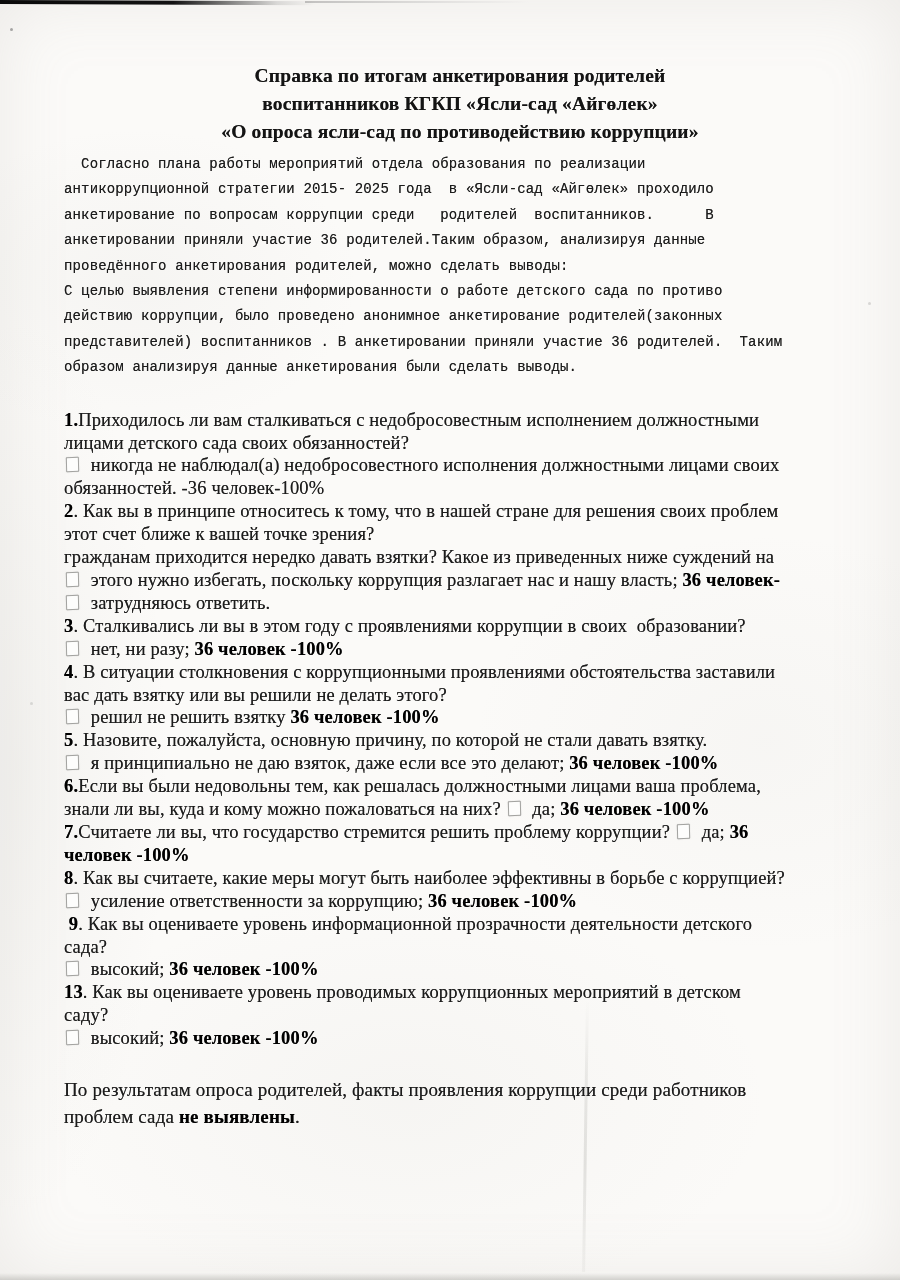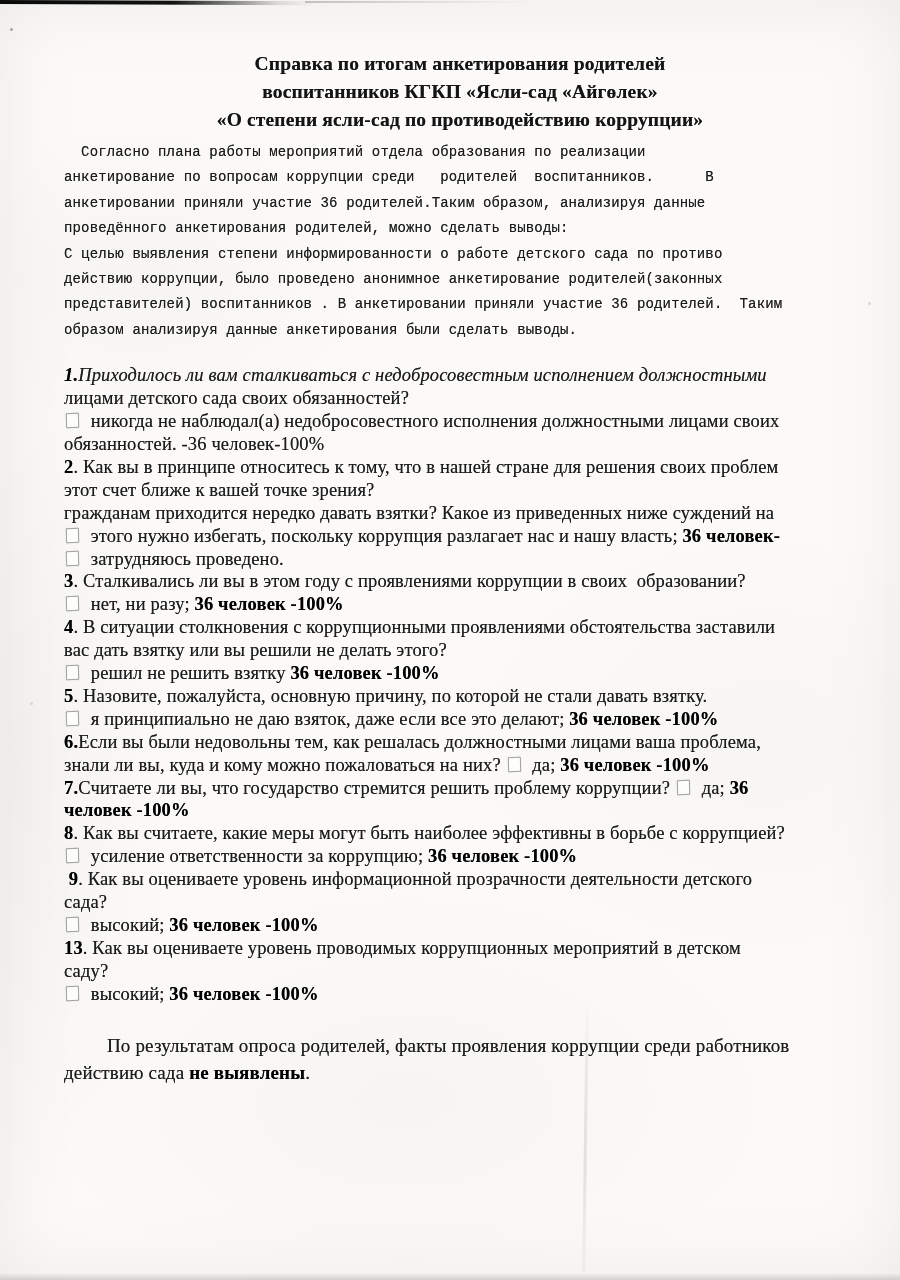--- a/index.html
+++ b/index.html
@@ -32,21 +32,21 @@
     left:584px;top:1000px;width:3px;height:272px;
     background:linear-gradient(to bottom,transparent,rgba(140,140,134,0.16) 30%,rgba(140,140,134,0.22) 60%,rgba(150,150,144,0.08));
     transform:rotate(0.8deg);
   }
   .bottomstrip{
     left:0;right:0;bottom:0;height:7px;
     background:linear-gradient(to bottom,rgba(130,130,124,0),rgba(130,130,124,0.30));
   }
   .speck{width:3px;height:3px;border-radius:50%;background:rgba(70,70,70,0.45);}
   .content{
-    position:absolute;left:64px;right:44px;top:50px;
+    position:absolute;left:64px;right:44px;top:62px;
   }
   .line{
     white-space:pre;
     text-shadow:0 0 0.45px rgba(25,25,25,0.65);
     letter-spacing:0.15px;
   }
   .line.t{text-align:center;font-weight:bold;font-size:19.5px;line-height:28px;color:#141414;}
   .line.p{font-size:14px;line-height:25.4px;font-family:Liberation Mono, monospace;}
   .line.q{font-size:18.5px;line-height:22.9px;}
   .line.c{font-size:19px;line-height:27px;}
@@ -68,53 +68,54 @@
   <div class="artifact topbar"></div>
   <div class="artifact topbar2"></div>
   <div class="artifact crease"></div>
   <div class="artifact bottomstrip"></div>
   <div class="artifact speck" style="left:10px;top:28px;"></div>
   <div class="artifact speck" style="left:868px;top:302px;opacity:.4;"></div>
   <div class="artifact speck" style="left:30px;top:702px;opacity:.35;"></div>
   <div class="content">
       <div class="line t"><span>Справка по итогам анкетирования родителей</span></div>
       <div class="line t"><span>воспитанников КГКП «Ясли-сад «Айгөлек»</span></div>
-      <div class="line t"><span>«О степени ясли-сад по противодействию коррупции»</span></div>
+      <div class="line t"><span>«О опроса ясли-сад по противодействию коррупции»</span></div>
       <div class="line p" style="margin-top: 6px;"><span>  Согласно плана работы мероприятий отдела образования по реализации</span></div>
+      <div class="line p"><span>антикоррупционной стратегии 2015- 2025 года  в «Ясли-сад «Айгөлек» проходило</span></div>
       <div class="line p"><span>анкетирование по вопросам коррупции среди   родителей  воспитанников.      В</span></div>
       <div class="line p"><span>анкетировании приняли участие 36 родителей.Таким образом, анализируя данные</span></div>
       <div class="line p"><span>проведённого анкетирования родителей, можно сделать выводы:</span></div>
       <div class="line p"><span>С целью выявления степени информированности о работе детского сада по противо</span></div>
       <div class="line p"><span>действию коррупции, было проведено анонимное анкетирование родителей(законных</span></div>
       <div class="line p"><span>представителей) воспитанников . В анкетировании приняли участие 36 родителей.  Таким</span></div>
       <div class="line p"><span>образом анализируя данные анкетирования были сделать выводы.</span></div>
-      <div class="line q" style="margin-top: 21px; font-style: italic;"><span class="b">1.</span><span>Приходилось ли вам сталкиваться с недобросовестным исполнением должностными</span></div>
+      <div class="line q" style="margin-top: 28px;"><span class="b">1.</span><span>Приходилось ли вам сталкиваться с недобросовестным исполнением должностными</span></div>
       <div class="line q"><span>лицами детского сада своих обязанностей?</span></div>
       <div class="line q"><span class="cb"></span><span> никогда не наблюдал(а) недобросовестного исполнения должностными лицами своих</span></div>
       <div class="line q"><span>обязанностей. -36 человек-100%</span></div>
       <div class="line q"><span class="b">2</span><span>. Как вы в принципе относитесь к тому, что в нашей стране для решения своих проблем</span></div>
       <div class="line q"><span>этот счет ближе к вашей точке зрения?</span></div>
       <div class="line q"><span>гражданам приходится нередко давать взятки? Какое из приведенных ниже суждений на</span></div>
       <div class="line q"><span class="cb"></span><span> этого нужно избегать, поскольку коррупция разлагает нас и нашу власть; </span><span class="b">36 человек-</span></div>
-      <div class="line q"><span class="cb"></span><span> затрудняюсь проведено.</span></div>
+      <div class="line q"><span class="cb"></span><span> затрудняюсь ответить.</span></div>
       <div class="line q"><span class="b">3</span><span>. Сталкивались ли вы в этом году с проявлениями коррупции в своих  образовании?</span></div>
       <div class="line q"><span class="cb"></span><span> нет, ни разу; </span><span class="b">36 человек -100%</span></div>
       <div class="line q"><span class="b">4</span><span>. В ситуации столкновения с коррупционными проявлениями обстоятельства заставили</span></div>
       <div class="line q"><span>вас дать взятку или вы решили не делать этого?</span></div>
       <div class="line q"><span class="cb"></span><span> решил не решить взятку </span><span class="b">36 человек -100%</span></div>
       <div class="line q"><span class="b">5</span><span>. Назовите, пожалуйста, основную причину, по которой не стали давать взятку.</span></div>
       <div class="line q"><span class="cb"></span><span> я принципиально не даю взяток, даже если все это делают; </span><span class="b">36 человек -100%</span></div>
       <div class="line q"><span class="b">6.</span><span>Если вы были недовольны тем, как решалась должностными лицами ваша проблема,</span></div>
       <div class="line q"><span>знали ли вы, куда и кому можно пожаловаться на них? </span><span class="cb"></span><span> да; </span><span class="b">36 человек -100%</span></div>
       <div class="line q"><span class="b">7.</span><span>Считаете ли вы, что государство стремится решить проблему коррупции? </span><span class="cb"></span><span> да; </span><span class="b">36</span></div>
       <div class="line q"><span class="b">человек -100%</span></div>
       <div class="line q"><span class="b">8</span><span>. Как вы считаете, какие меры могут быть наиболее эффективны в борьбе с коррупцией?</span></div>
       <div class="line q"><span class="cb"></span><span> усиление ответственности за коррупцию; </span><span class="b">36 человек -100%</span></div>
       <div class="line q"><span class="b"> 9</span><span>. Как вы оцениваете уровень информационной прозрачности деятельности детского</span></div>
       <div class="line q"><span>сада?</span></div>
       <div class="line q"><span class="cb"></span><span> высокий; </span><span class="b">36 человек -100%</span></div>
       <div class="line q"><span class="b">13</span><span>. Как вы оцениваете уровень проводимых коррупционных мероприятий в детском</span></div>
       <div class="line q"><span>саду?</span></div>
       <div class="line q"><span class="cb"></span><span> высокий; </span><span class="b">36 человек -100%</span></div>
-      <div class="line c" style="margin-top: 26px; margin-left: 43px;"><span>По результатам опроса родителей, факты проявления коррупции среди работников</span></div>
-      <div class="line c"><span>действию сада </span><span class="b u">не выявлены</span><span>.</span></div>
+      <div class="line c" style="margin-top: 26px;"><span>По результатам опроса родителей, факты проявления коррупции среди работников</span></div>
+      <div class="line c"><span>проблем сада </span><span class="b u">не выявлены</span><span>.</span></div>
     </div>
 </div>
 
 </body></html>

